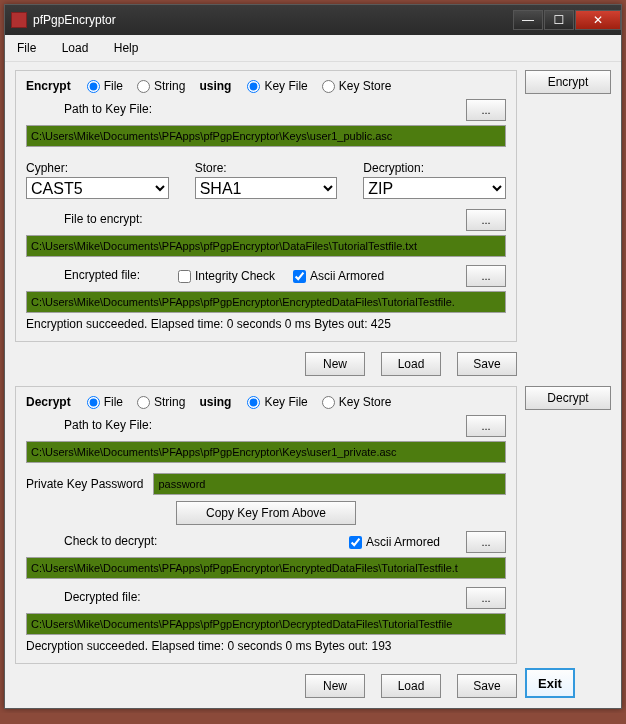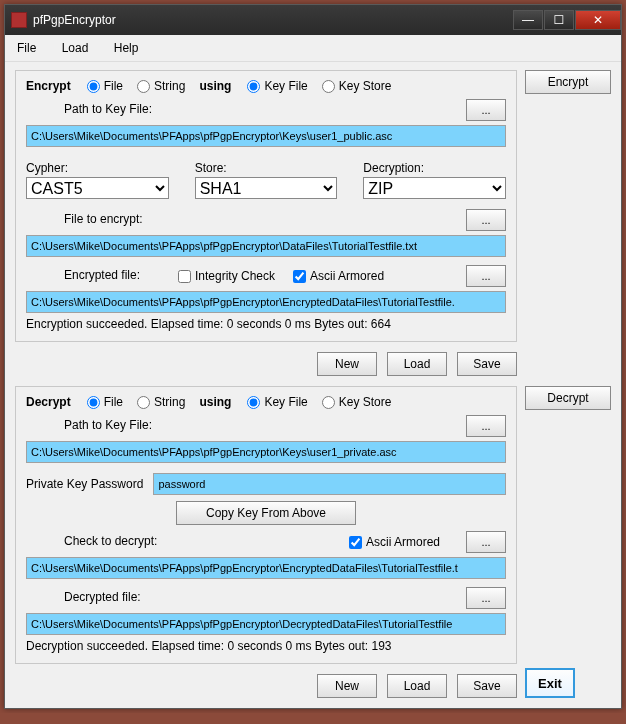--- a/index.html
+++ b/index.html
@@ -17,30 +17,30 @@
   .client { padding: 8px 10px 10px 10px; }
   .toprow { display:flex; gap:8px; }
   .mainpanel { flex:1; }
   .sidecol { width:86px; display:flex; flex-direction:column; gap: 6px; }
   .groupbox { border: 1px solid #c8c8c8; padding: 8px 10px 10px 10px; background:#f0f0f0; margin-bottom:10px; position:relative; }
   .row { display:flex; align-items:center; font-size:12px; margin-bottom:6px; gap:4px; }
   .hdr { font-weight:bold; font-size:12px; margin-right:12px; }
   .radio { display:flex; align-items:center; margin-right:10px; }
   .radio input { margin: 0 4px 0 0; }
   .label { font-size:12px; margin-bottom:2px; }
-  .textin { width:100%; font-size:11px; padding:3px 4px; border:1px solid #a0a0a0; background:#7dd3fc; height:22px; }
+  .textin { width:100%; font-size:11px; padding:3px 4px; border:1px solid #a0a0a0; background:#4d7c0f; height:22px; }
   .browse { width:40px; height:22px; border:1px solid #888; background:linear-gradient(#fdfdfd,#e0e0e0); cursor:pointer; font-size:11px; display:flex; align-items:center; justify-content:center; }
   .btn { height:24px; border:1px solid #888; background:linear-gradient(#fdfdfd,#e0e0e0); font-size:12px; cursor:pointer; padding: 0 8px; }
   .threecol { display:flex; gap:26px; margin:14px 0 10px 0; }
   .threecol > div { flex:1; }
   select { width:100%; height:22px; font-size:16px; border:1px solid #888; background:#fff; }
   .chk { display:flex; align-items:center; font-size:12px; margin-right:14px; }
   .chk input { margin: 0 4px 0 0; }
   .status { font-size:12px; margin-top:4px; }
-  .actionrow { display:flex; justify-content:flex-end; gap:10px; margin-top:6px; }
+  .actionrow { display:flex; justify-content:flex-end; gap:16px; margin-top:6px; }
   .actionrow .btn { width:60px; }
   .exitbtn { width:50px; height:30px; font-weight:bold; border:2px solid #3399dd; background:linear-gradient(#fdfdfd,#e8f4ff); font-size:13px; cursor:pointer; margin-top:auto; }
   .sidebtn { width:86px; height:24px; }
   .flexline { display:flex; align-items:center; gap:12px; margin-bottom:4px;margin-left:38px;}
   .flexline .colgrow { flex:1; }
   .midgap { height:8px; }
   .passrow { display:flex; align-items:center; gap:10px; margin:10px 0 6px 0; font-size:12px;}
   .passrow input { flex:1; }
   .copybtn-row { display:flex; justify-content:center; margin-bottom:6px; }
   .copybtn { width:180px; }
@@ -132,21 +132,21 @@
                   <span>Integrity Check</span>
                 </label>
               <label class="chk">
                   <input type="checkbox" checked="" style="">
                   <span>Ascii Armored</span>
                 </label>
             </div>
             <button class="browse">...</button>
           </div>
           <input class="textin" value="C:\Users\Mike\Documents\PFApps\pfPgpEncryptor\EncryptedDataFiles\TutorialTestfile." style="">
-          <div class="status">Encryption succeeded. Elapsed time: 0 seconds 0 ms   Bytes out: 664</div>
+          <div class="status">Encryption succeeded. Elapsed time: 0 seconds 0 ms   Bytes out: 425</div>
         </div>
         <div class="actionrow">
           <button class="btn">New</button>
           <button class="btn">Load</button>
           <button class="btn">Save</button>
         </div>
       </div>
       <div class="sidecol">
         <button class="btn sidebtn">Encrypt</button>
       </div>

